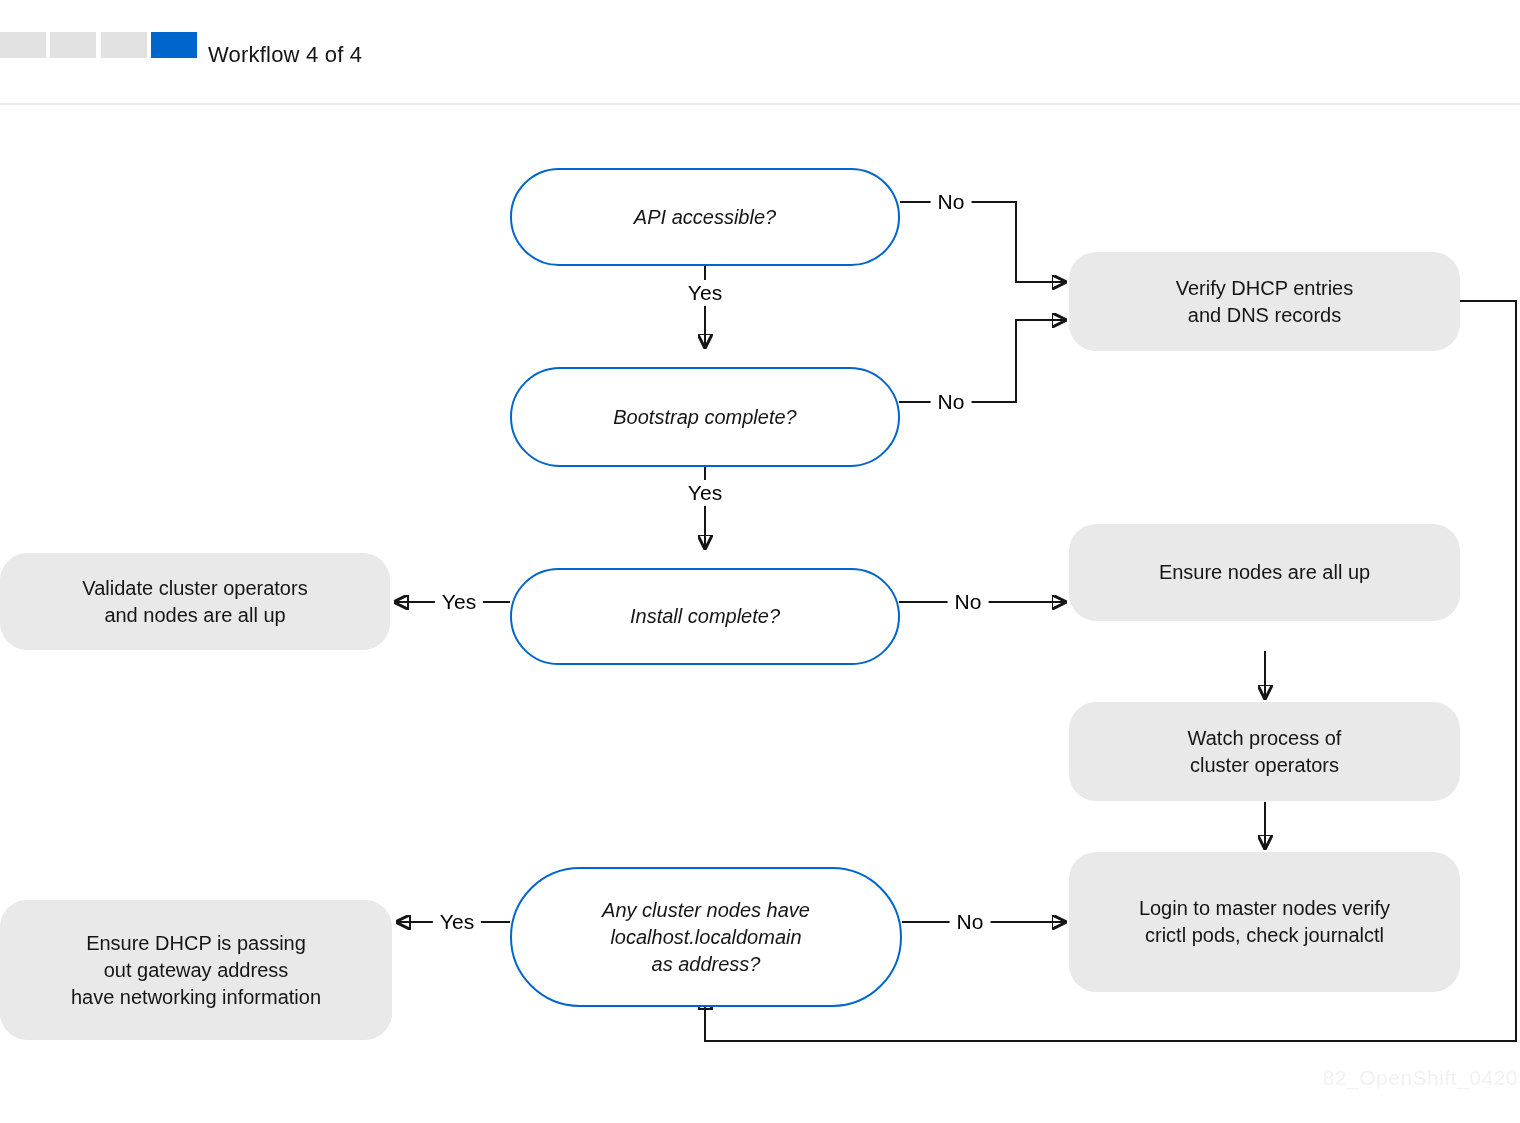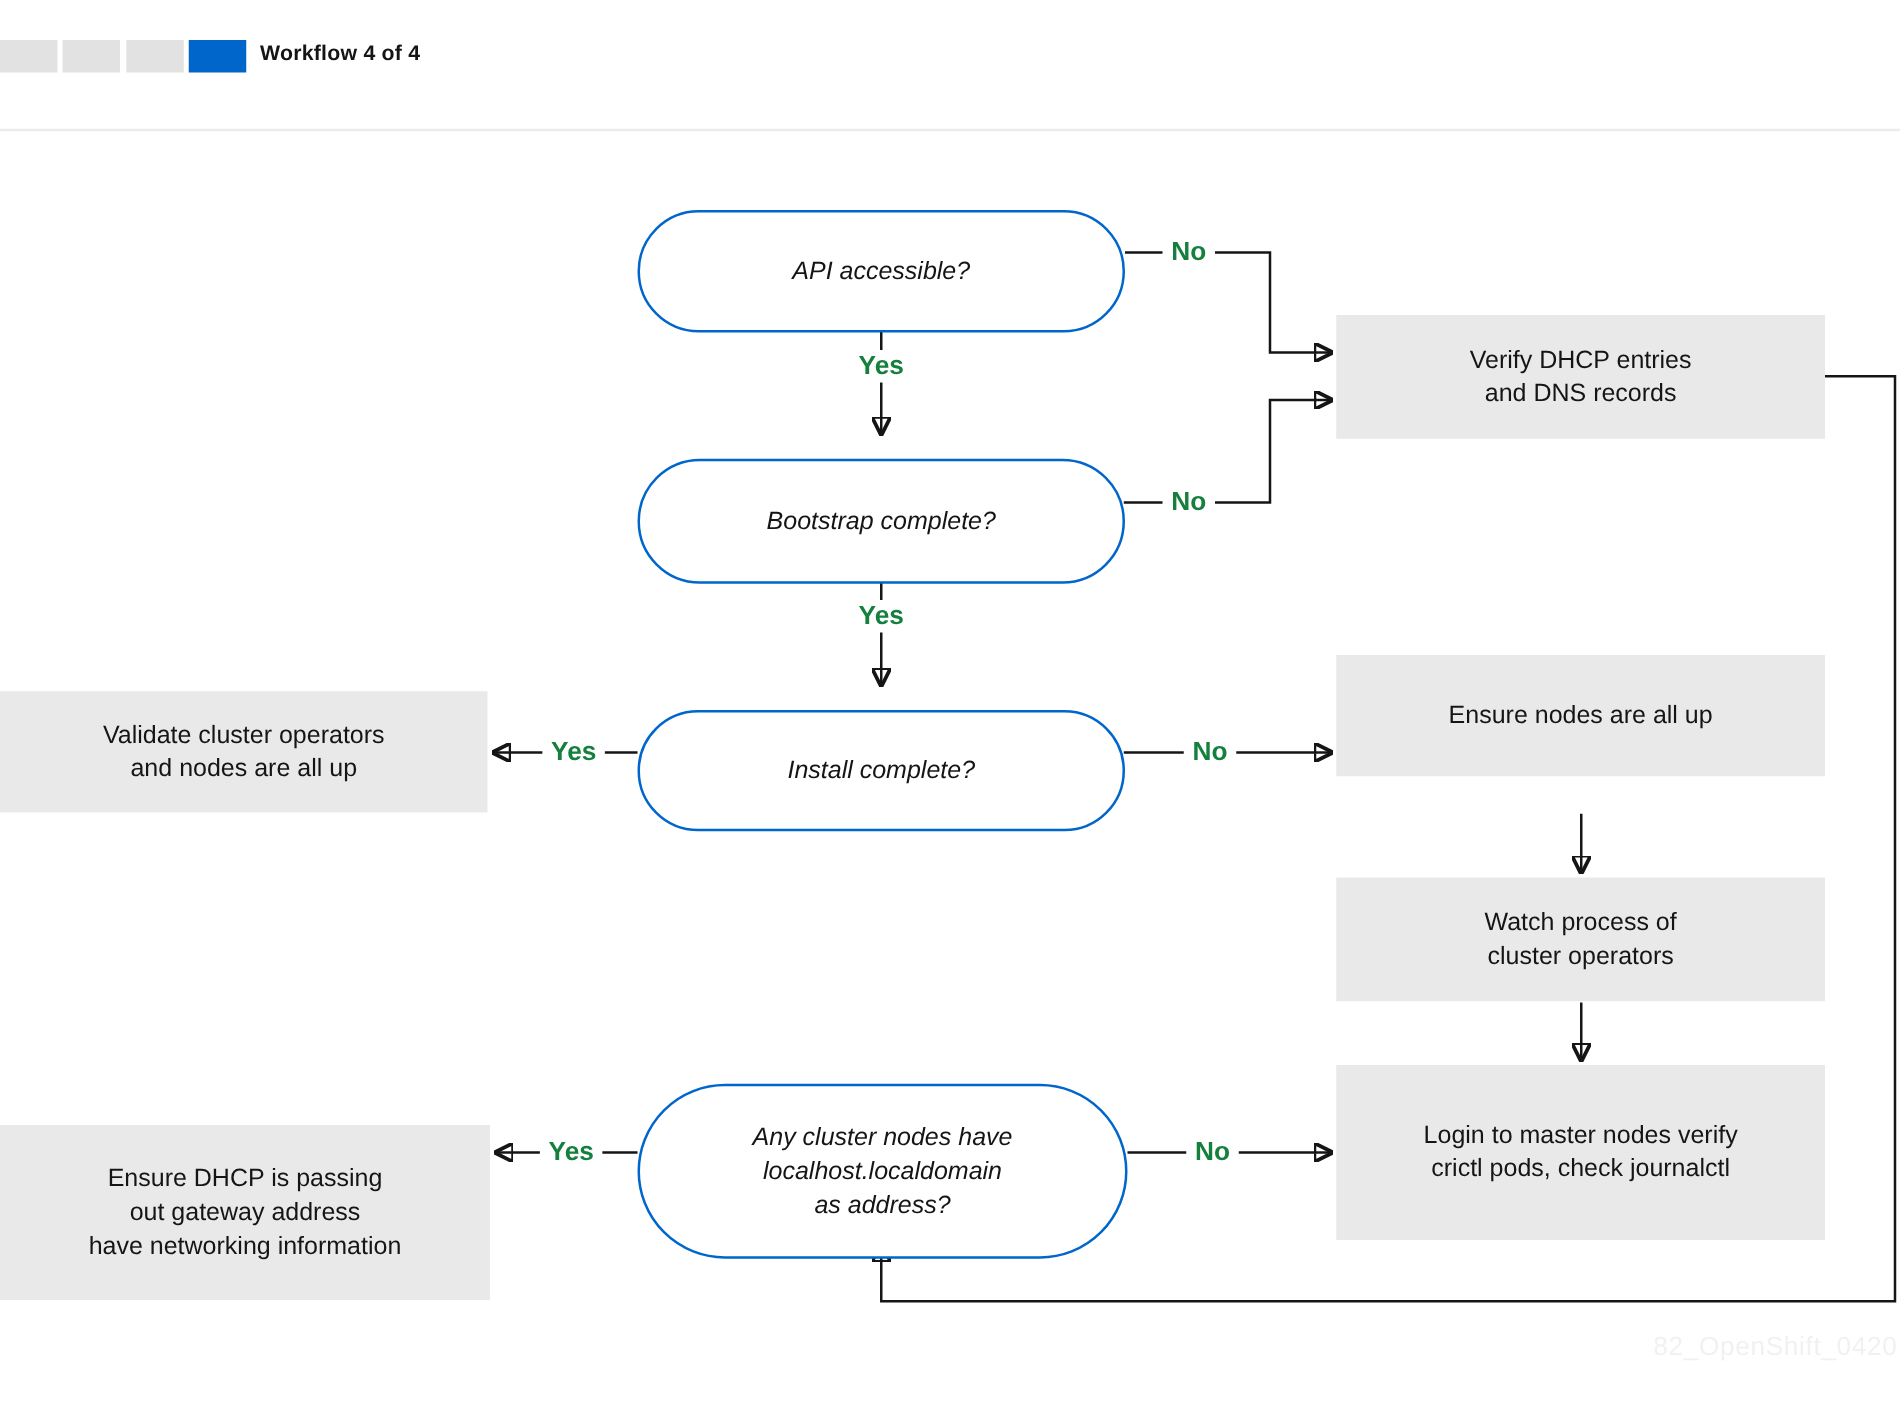--- a/index.html
+++ b/index.html
@@ -21,25 +21,25 @@
     height: 26px;
     background: #e2e2e2;
   }
   #seg1 { left: 0px; }
   #seg2 { left: 50px; }
   #seg3 { left: 101px; }
   #seg4 { left: 151px; background: #0066cc; }
   .workflow-title {
     position: absolute;
     left: 208px;
-    top: 30px;
+    top: 42px;
     height: 26px;
     line-height: 26px;
-    font-size: 17px;
-    font-weight: 700;
+    font-size: 22px;
+    font-weight: 400;
     letter-spacing: 0.2px;
   }
   .header-divider {
     position: absolute;
     left: 0; top: 103px;
     width: 1520px; height: 2px;
     background: #ececec;
   }
 
   
@@ -59,20 +59,21 @@
   .node {
     position: absolute;
     z-index: 2;
     display: flex;
     flex-direction: column;
     align-items: center;
     justify-content: center;
     text-align: center;
     font-size: 20px;
     line-height: 27px;
+    border-radius: 27px;
   }
   .decision {
     background: #ffffff;
     border: 2px solid #0066cc;
     font-style: italic;
     box-sizing: border-box;
     margin-top: 15px;
   }
   .action { background: #e9e9e9; }
 
@@ -89,23 +90,22 @@
   #b-login        { left: 1069px; top: 852px; width: 391px; height: 140px; }
 
   
   .edge-label {
     position: absolute;
     z-index: 3;
     transform: translate(-50%, -50%);
     background: #ffffff;
     padding: 1px 7px;
     font-size: 21px;
-    color: #15803d;
+    color: #000000;
     white-space: nowrap;
-    font-weight: bold;
   }
   #l-api-yes       { left: 705px; top: 293px; }
   #l-api-no        { left: 951px; top: 202px; }
   #l-bootstrap-yes { left: 705px; top: 493px; }
   #l-bootstrap-no  { left: 951px; top: 402px; }
   #l-install-yes   { left: 459px; top: 602px; }
   #l-install-no    { left: 968px; top: 602px; }
   #l-hostname-yes  { left: 457px; top: 922px; }
   #l-hostname-no   { left: 970px; top: 922px; }
 

